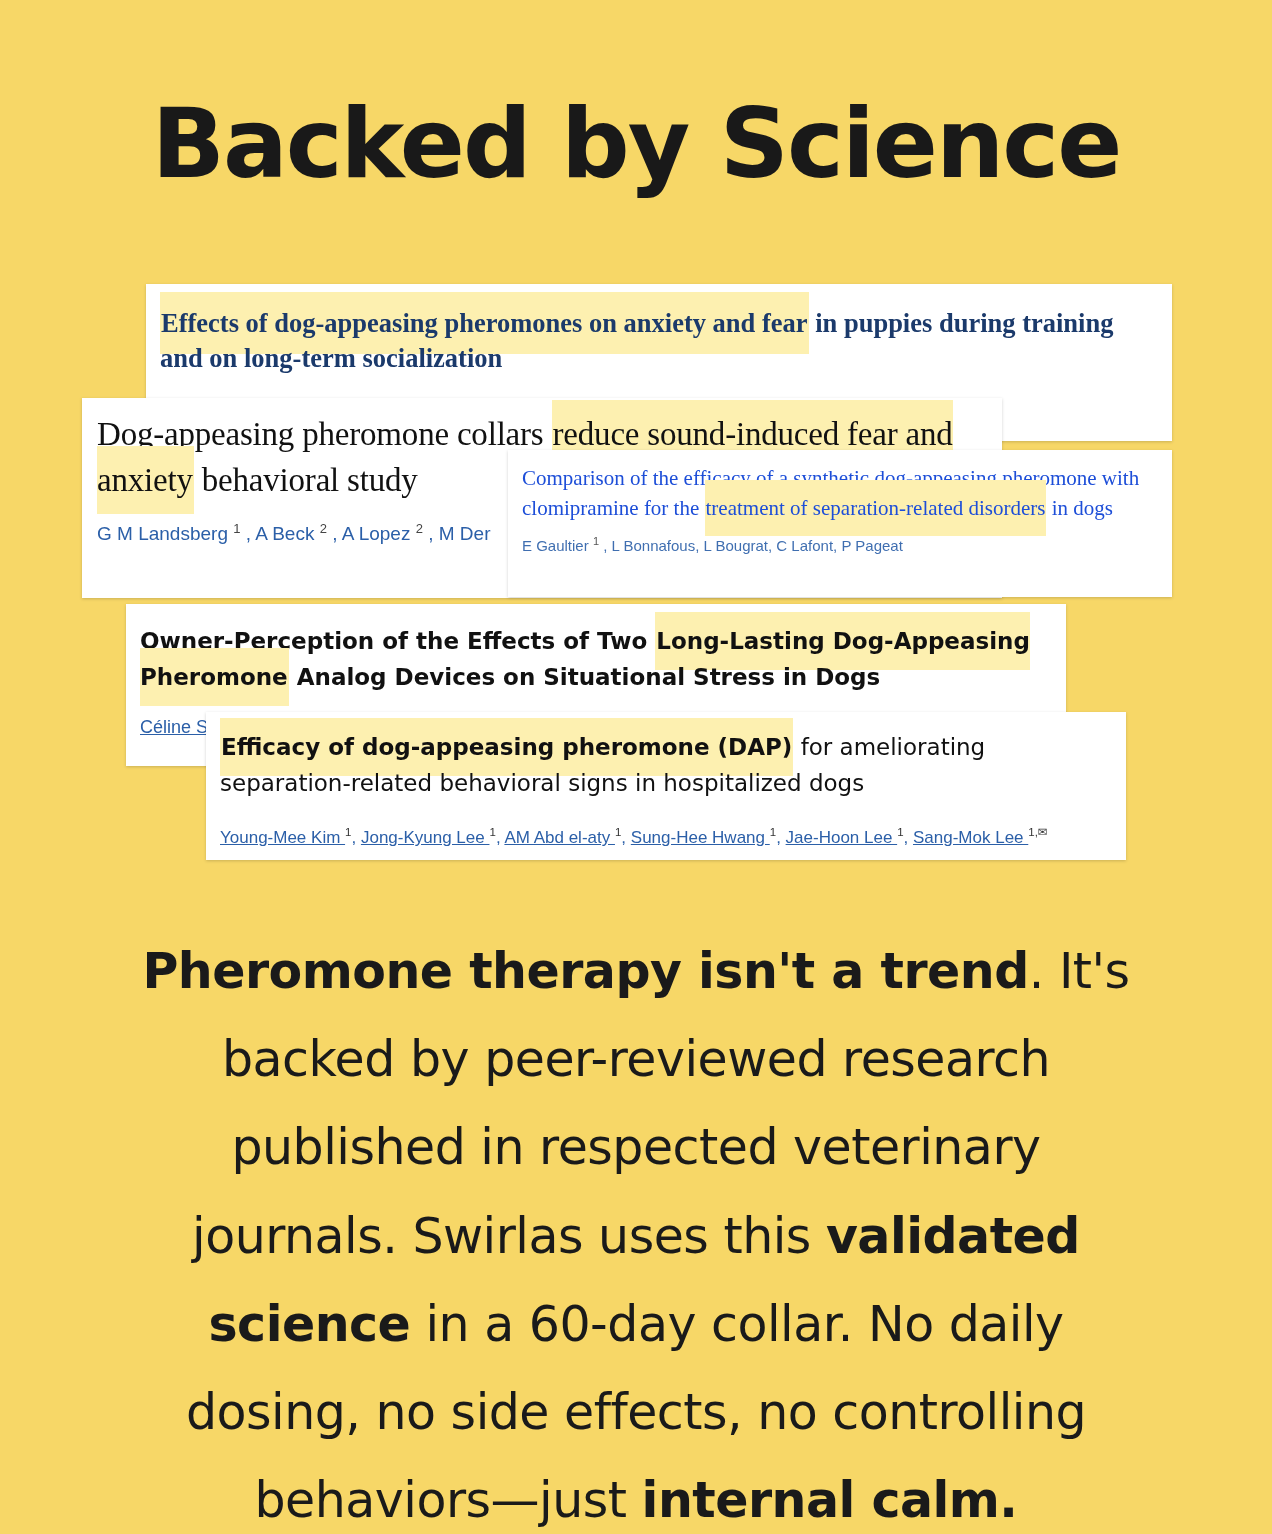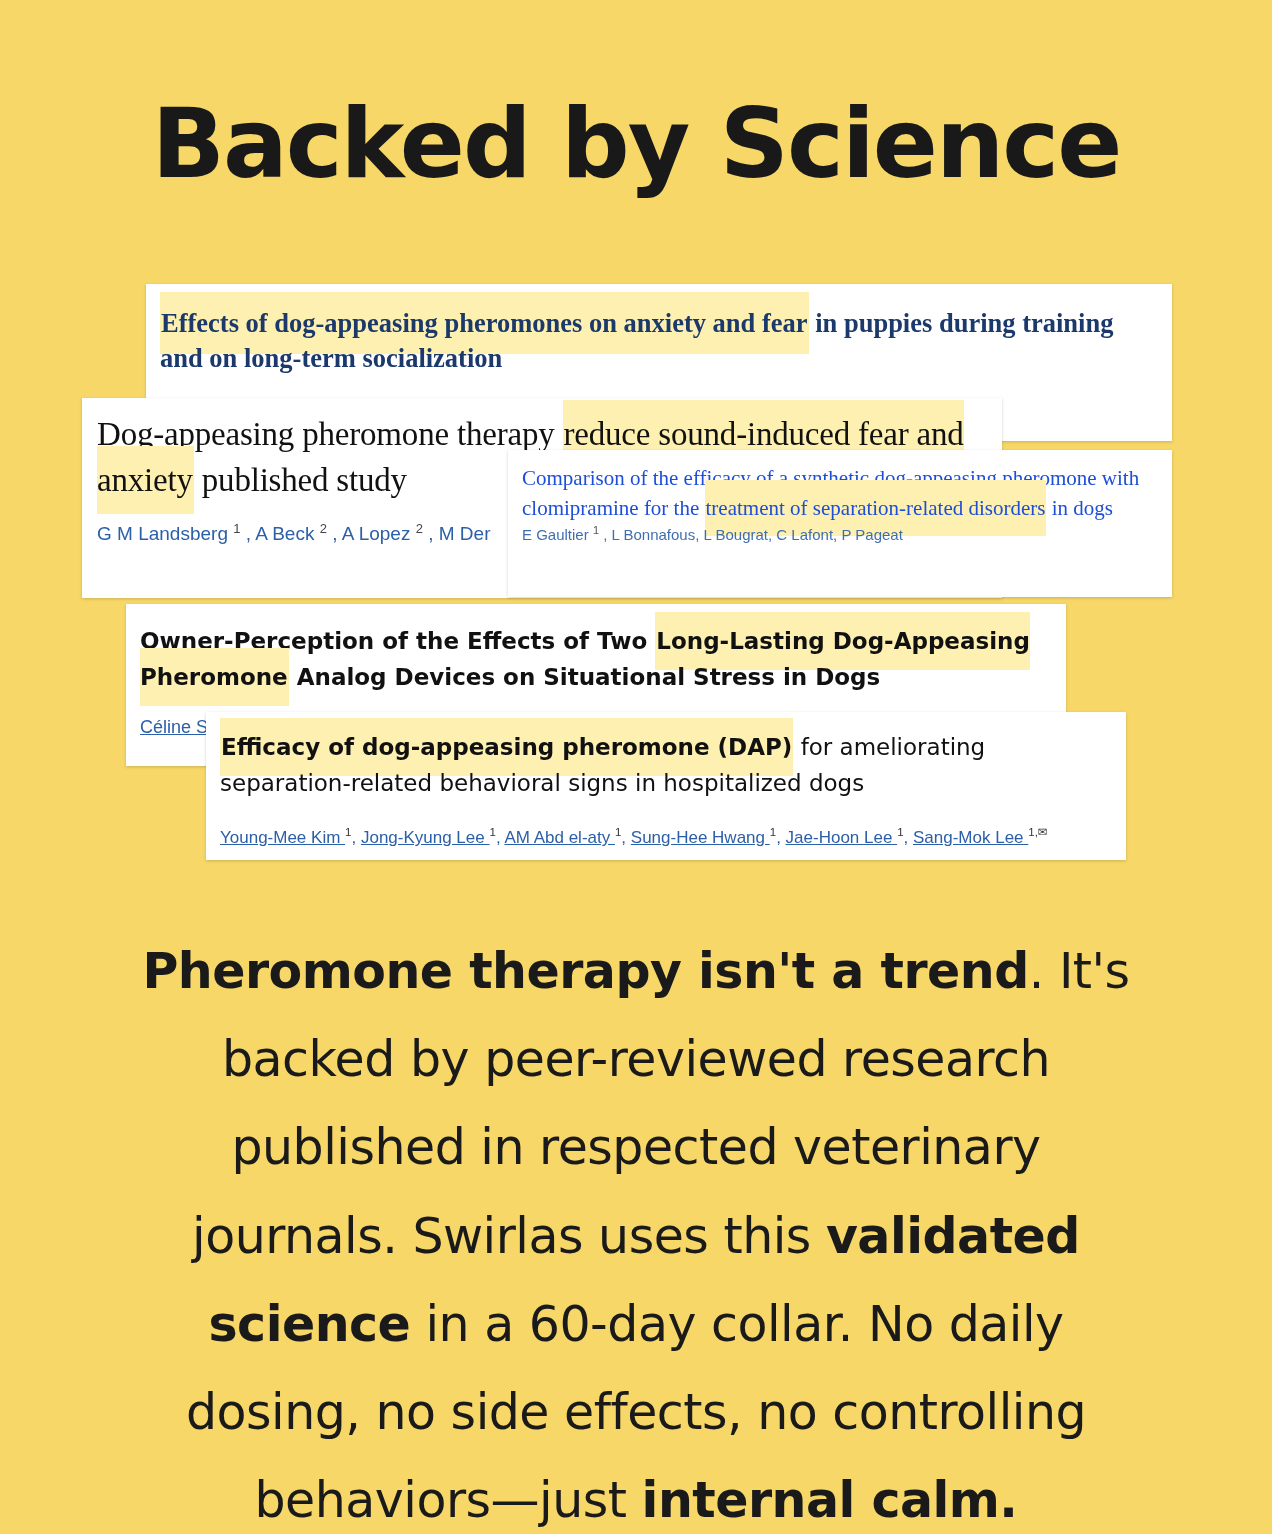--- a/index.html
+++ b/index.html
@@ -107,20 +107,21 @@
     height: 147px;
     padding: 14px 12px 0 14px;
   }
   #card-3 .title {
     font-family: "Liberation Serif", serif;
     font-size: 21px;
     line-height: 1.42;
     color: #1d4ed8;
   }
   #card-3 .authors {
+    margin-top: 11px;
     font-size: 15px;
     color: #2b5fa8;
     white-space: nowrap;
     opacity: 0.9;
   }
   #card-3 .authors sup { font-size: 11px; color: #444; }
 
   
   #card-4 {
     left: 126px;
@@ -195,21 +196,21 @@
   <div class="cards">
 
     <div class="card" id="card-1">
       <div class="title">
         <mark>Effects of dog-appeasing pheromones on anxiety and fear</mark><span> in puppies during training and on long-term socialization</span>
       </div>
     </div>
 
     <div class="card" id="card-2">
       <div class="title">
-        <span>Dog-appeasing pheromone therapy </span><mark>reduce sound-induced fear and anxiety</mark><span> published study</span>
+        <span>Dog-appeasing pheromone collars </span><mark>reduce sound-induced fear and anxiety</mark><span> behavioral study</span>
       </div>
       <div class="authors">G M Landsberg  <sup>1</sup> , A Beck  <sup>2</sup> , A Lopez  <sup>2</sup> , M Der</div>
     </div>
 
     <div class="card" id="card-3">
       <div class="title">
         <span>Comparison of the efficacy of a synthetic dog-appeasing pheromone with clomipramine for the </span><mark>treatment of separation-related disorders</mark><span> in dogs</span>
       </div>
       <div class="authors">E Gaultier  <sup>1</sup> , L Bonnafous, L Bougrat, C Lafont, P Pageat</div>
     </div>

